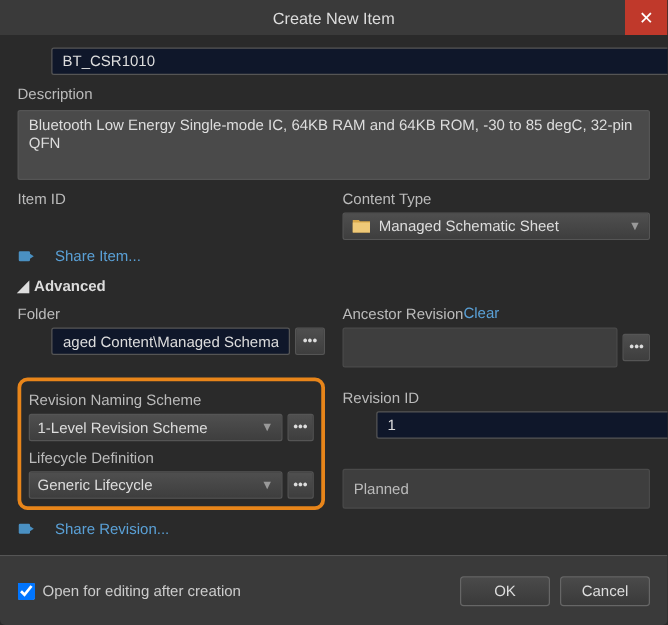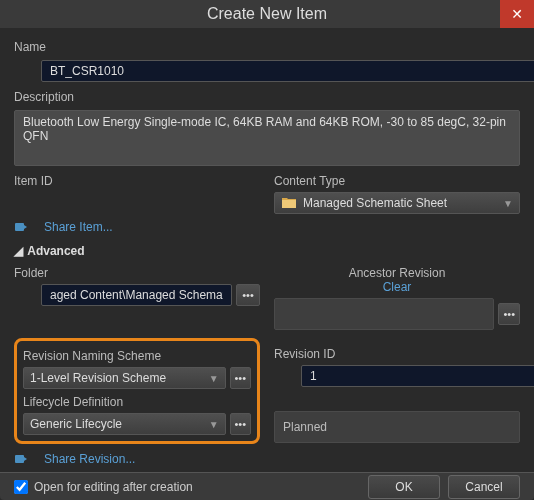--- a/index.html
+++ b/index.html
@@ -1,19 +1,19 @@
 <!DOCTYPE html>
 <html><head>
 <meta charset="utf-8">
 <style>
 * { box-sizing: border-box; margin: 0; padding: 0; font-family: "Segoe UI", Arial, sans-serif; }
 body { background: #2a2a2a; width: 534px; height: 500px; overflow: hidden; color: #ccc; font-size: 12px; }
 
 .titlebar { height: 28px; background: #3a3a3a; display: flex; align-items: center; justify-content: center; position: relative; }
-.titlebar-text { color: #ddd; font-size: 16px; }
+.titlebar-text { color: #ddd; font-size: 13px; }
 .close-btn { position: absolute; right: 0; top: 0; width: 34px; height: 28px; background: #c0392b; display: flex; align-items: center; justify-content: center; cursor: pointer; color: #fff; font-size: 14px; }
 
 .content { padding: 10px 14px; display: flex; flex-direction: column; gap: 6px; }
 
 .label { color: #bbb; font-size: 12px; margin-top: 2px; }
 
 .input { background: #0f172a; border: 1px solid #555; color: #ddd; padding: 4px 8px; font-size: 12px; width: 100%; height: 22px; border-radius: 2px; margin-left: 27px; }
 .textarea { background: #4a4a4a; border: 1px solid #555; color: #ddd; padding: 4px 8px; font-size: 12px; width: 100%; height: 56px; resize: none; border-radius: 2px; }
 
 .row { display: flex; gap: 14px; }
@@ -29,44 +29,43 @@
 .dots-btn { width: 24px; height: 22px; background: linear-gradient(#4f4f4f,#3e3e3e); border: 1px solid #555; color: #ddd; font-size: 11px; display: flex; align-items: center; justify-content: center; cursor: pointer; border-radius: 2px; }
 
 .link { color: #5aa0d6; cursor: pointer; display: flex; align-items: center; gap: 16px; font-size: 12px; }
 .link-icon { width: 14px; height: 14px; }
 .link-clear { color:#5aa0d6; cursor:pointer; font-size:12px; }
 
 .adv-header { display: flex; align-items: center; gap: 4px; font-weight: bold; color: #ddd; cursor: pointer; margin-top: 4px; }
 
 .highlight-box { border: 3px solid #e8851a; border-radius: 8px; padding: 6px; margin: 2px 0; display:flex; flex-direction:column; gap:4px; }
 
-.footer { position: absolute; bottom: 0; left: 0; right: 0; height: 28px; background: #3a3a3a; border-top: 1px solid #555; display: flex; align-items: center; padding: 0 14px; gap: 8px; border-radius: 0 0 4px 4px;}
+.footer { position: absolute; bottom: 0; left: 0; right: 0; height: 56px; background: #3a3a3a; border-top: 1px solid #555; display: flex; align-items: center; padding: 0 14px; gap: 8px; border-radius: 0 0 4px 4px;}
 .footer-check { display: flex; align-items: center; gap: 6px; flex: 1; }
 .footer-check input { width: 14px; height: 14px; }
 .btn { min-width: 72px; height: 24px; background: linear-gradient(#4a4a4a,#3a3a3a); border: 1px solid #666; color: #ddd; font-size: 12px; cursor: pointer; border-radius: 3px; }
 
 .readonly { background: #3e3e3e; border: 1px solid #4a4a4a; color: #bbb; padding: 4px 8px; font-size: 12px; width: 100%; height: 32px; border-radius: 2px; display:flex; align-items:center; }
 
-.ancestor-row { display:flex; justify-content:flex-start; align-items:center;flex-direction:column; }
+.ancestor-row { display:flex; justify-content:flex-start; align-items:center; }
 
 svg { display:block; }
 </style>
 </head>
 <body>
 
 <div class="titlebar">
   <span class="titlebar-text">Create New Item</span>
   <div class="close-btn">
     <span>✕</span>
   </div>
 </div>
 
 <div class="content">
 
-  <div class="label">Name</div>
   <input class="input" value="BT_CSR1010" style="">
 
   <div class="label">Description</div>
   <textarea class="textarea" style="">Bluetooth Low Energy Single-mode IC, 64KB RAM and 64KB ROM, -30 to 85 degC, 32-pin QFN</textarea>
 
   <div class="row">
     <div class="col">
       <div class="label">Item ID</div>
     </div>
     <div class="col">

